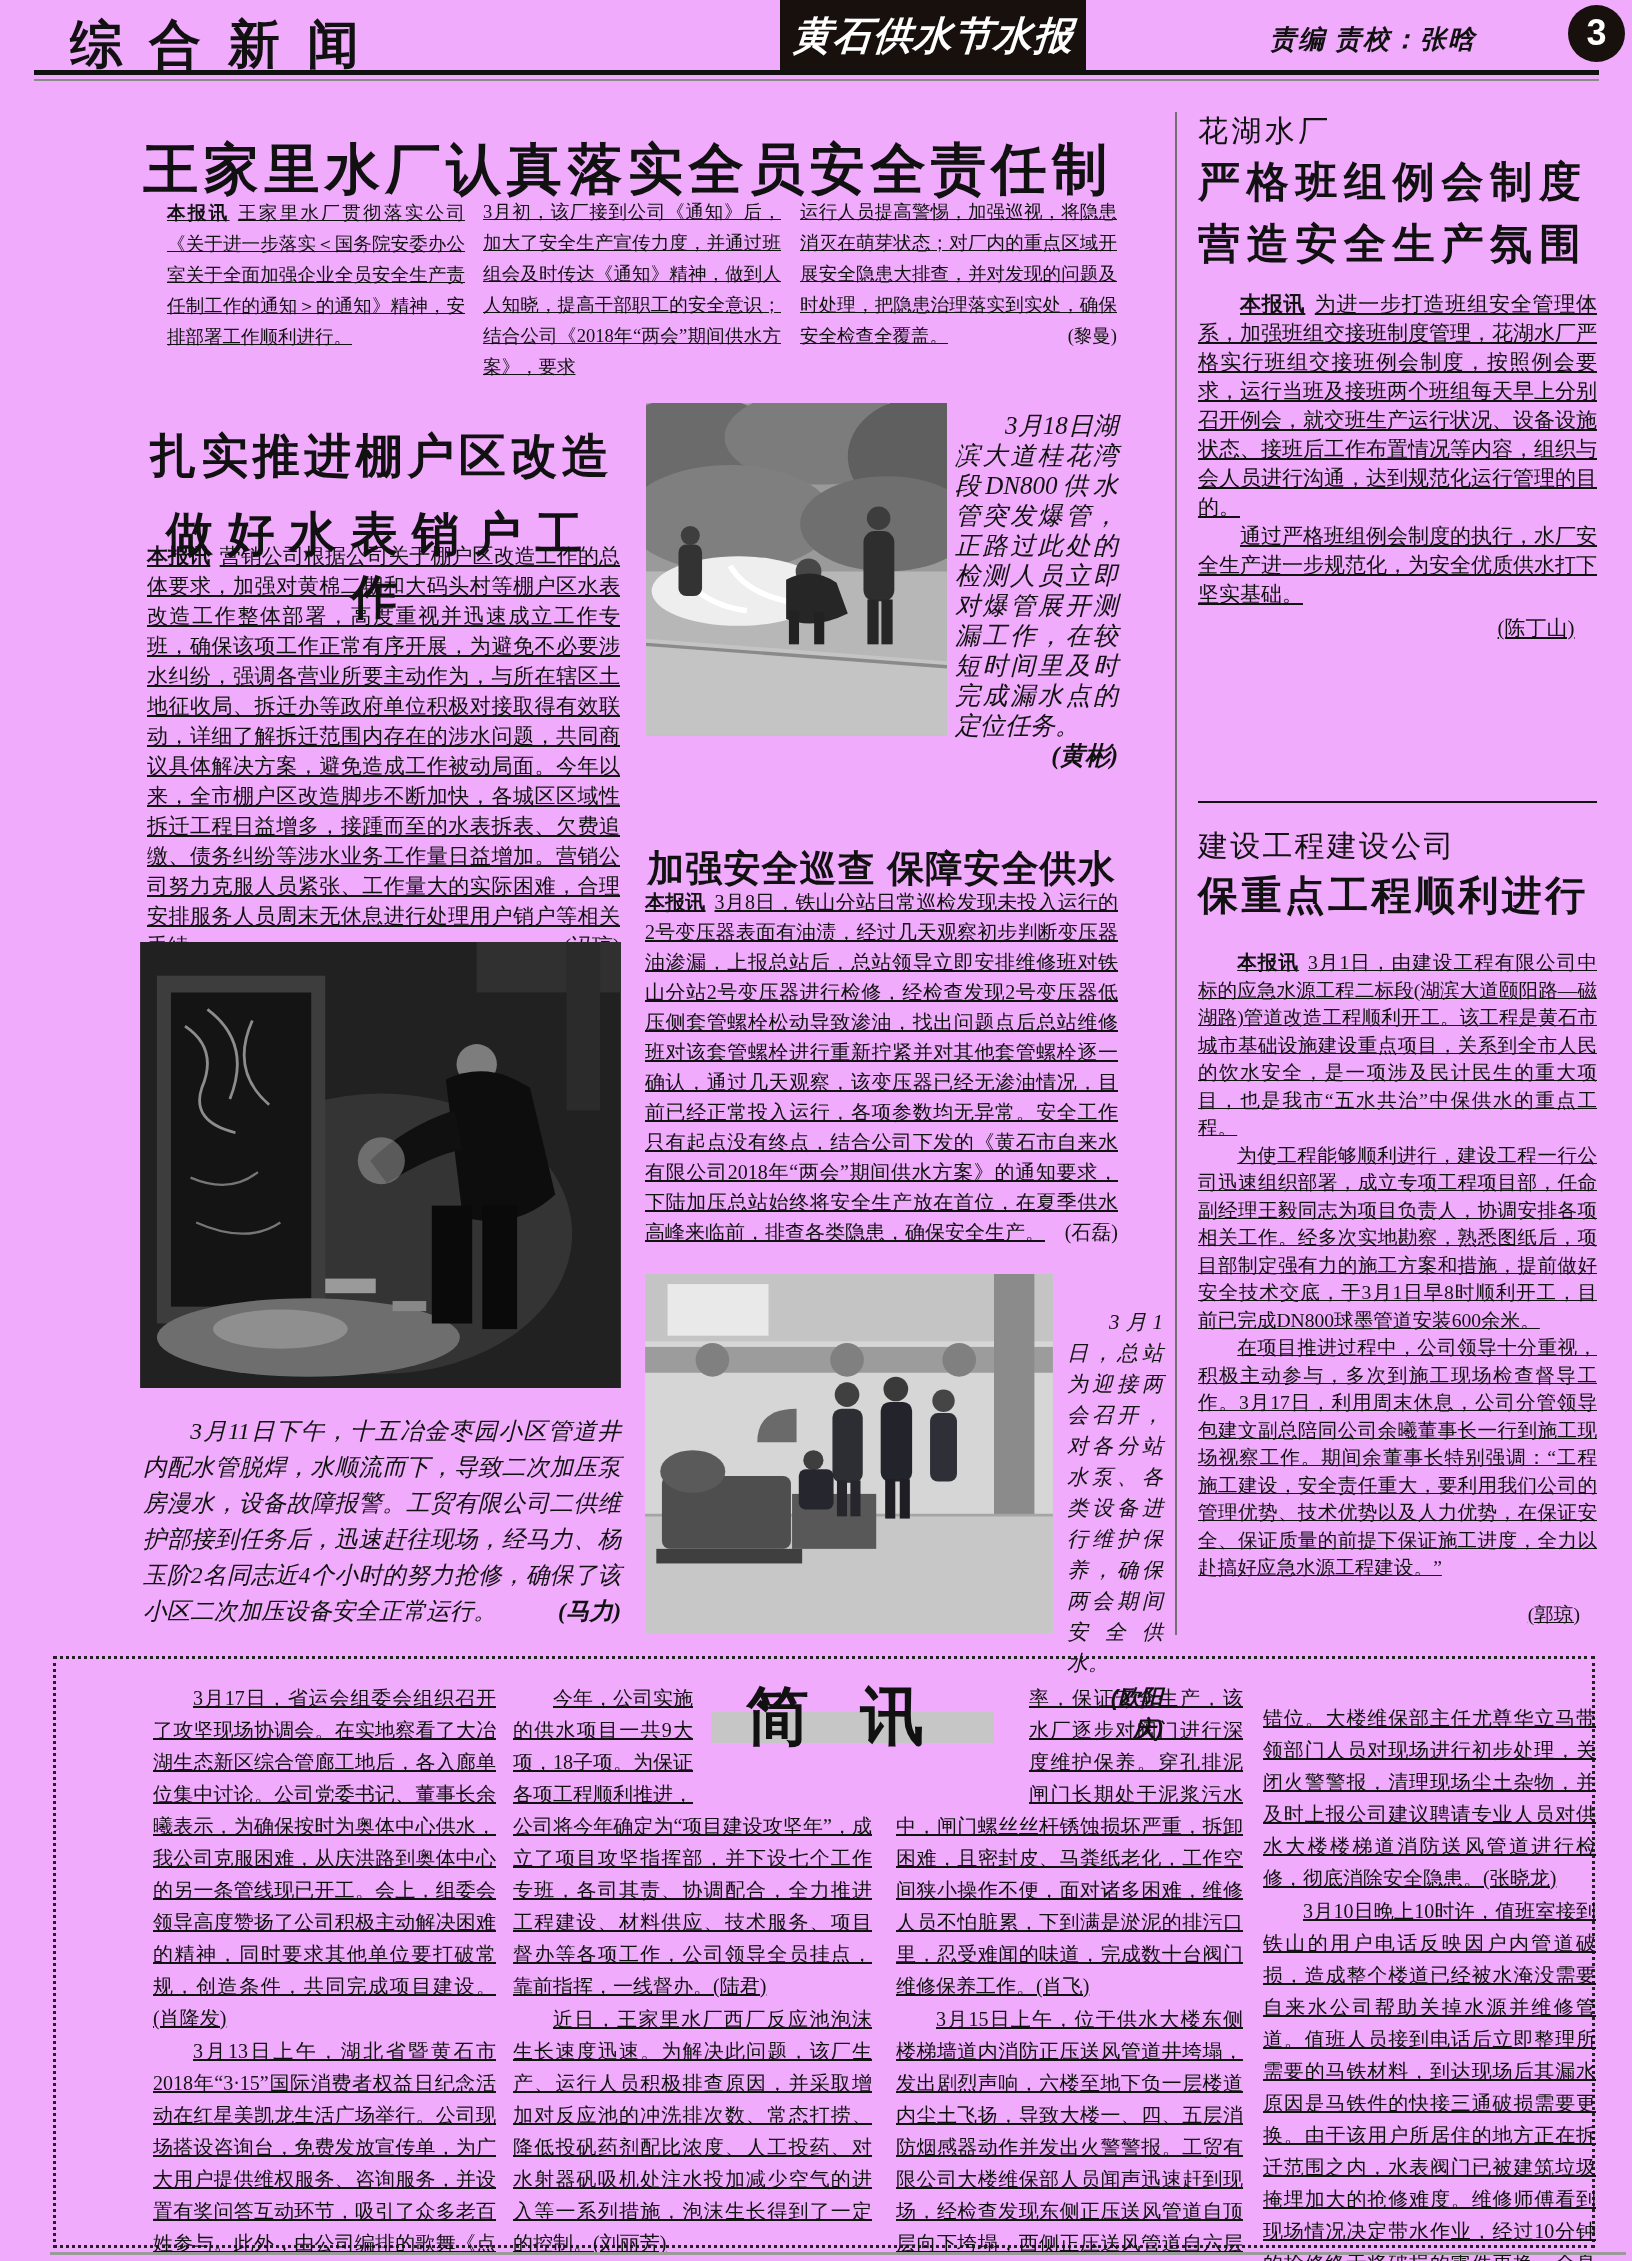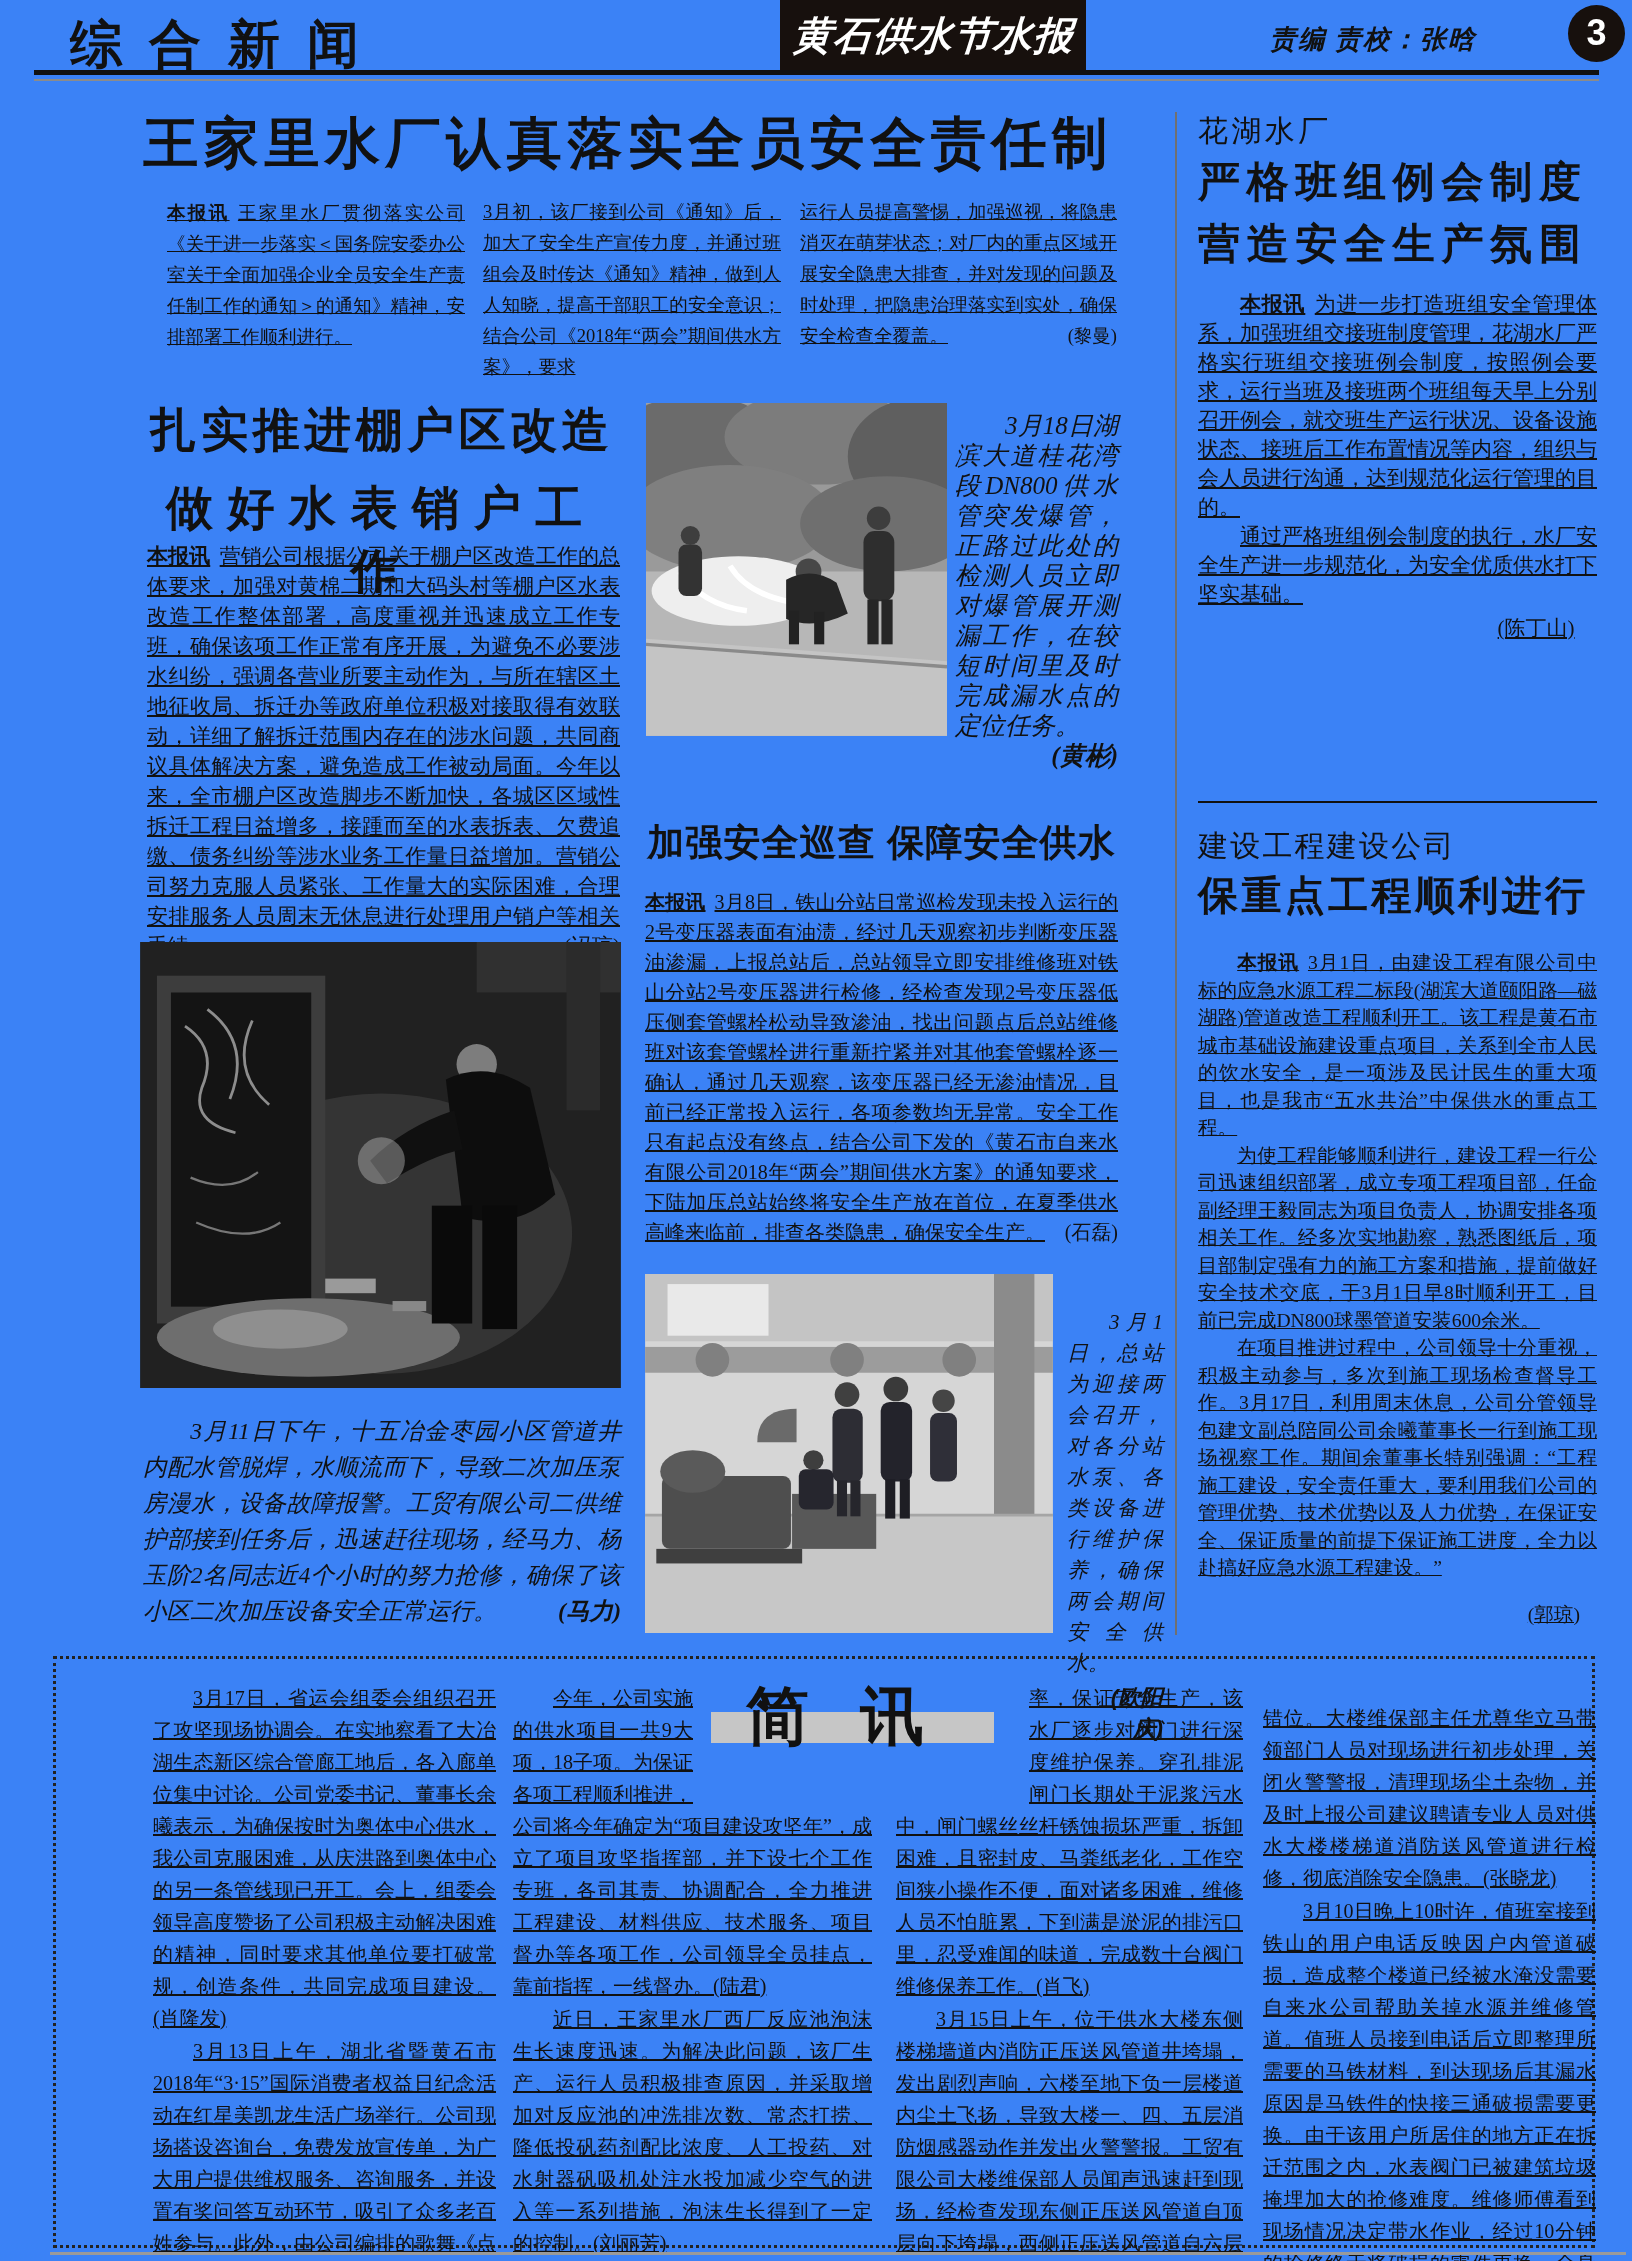--- a/index.html
+++ b/index.html
@@ -1,29 +1,29 @@
 <!DOCTYPE html>
 <html style="font-size:9px"><head>
 <meta charset="utf-8">
 <style>
   html,body{margin:0;padding:0;background:#e8e8e4;}
-  #paper{position:relative;width:1633px;height:2261px;background:#3b82f6;overflow:hidden;
+  #paper{position:relative;width:1633px;height:2261px;background:#f0abfc;overflow:hidden;
          font-family:"Liberation Serif",serif;color:#111;}
   .pos{position:absolute;}
   .serif{font-family:"Liberation Serif",serif;}
   .hei{font-family:"Liberation Sans",sans-serif;font-weight:bold;}
   .kai{font-family:"Liberation Serif",serif;font-style:italic;}
   .just{text-align:justify;text-justify:inter-ideograph;}
   .indent{text-indent:2em;}
   p{margin:0;text-decoration:underline;}
   .lbl{font-family:"Liberation Sans",sans-serif;font-weight:bold;margin-right:.45em;}
   .by{float:right;}
   .cap-by{display:block;text-align:right;}
   .rule{background:#111;}
-  .headline-center{text-align:center;}
+  .headline-center{text-align:center;margin-top:26px;}
   .brief-col p{margin:0 0 1.1px 0;}
   .sp-r{float:right;width:179px;height:101px;}
   .sp-l{float:left;width:133px;height:101px;}
 </style>
 </head>
 <body>
 
 <div id="paper">
 
   <div class="pos serif" style="left:70px;top:10px;font-size:52px;font-weight:bold;letter-spacing:0.52em;">综合新闻</div>

